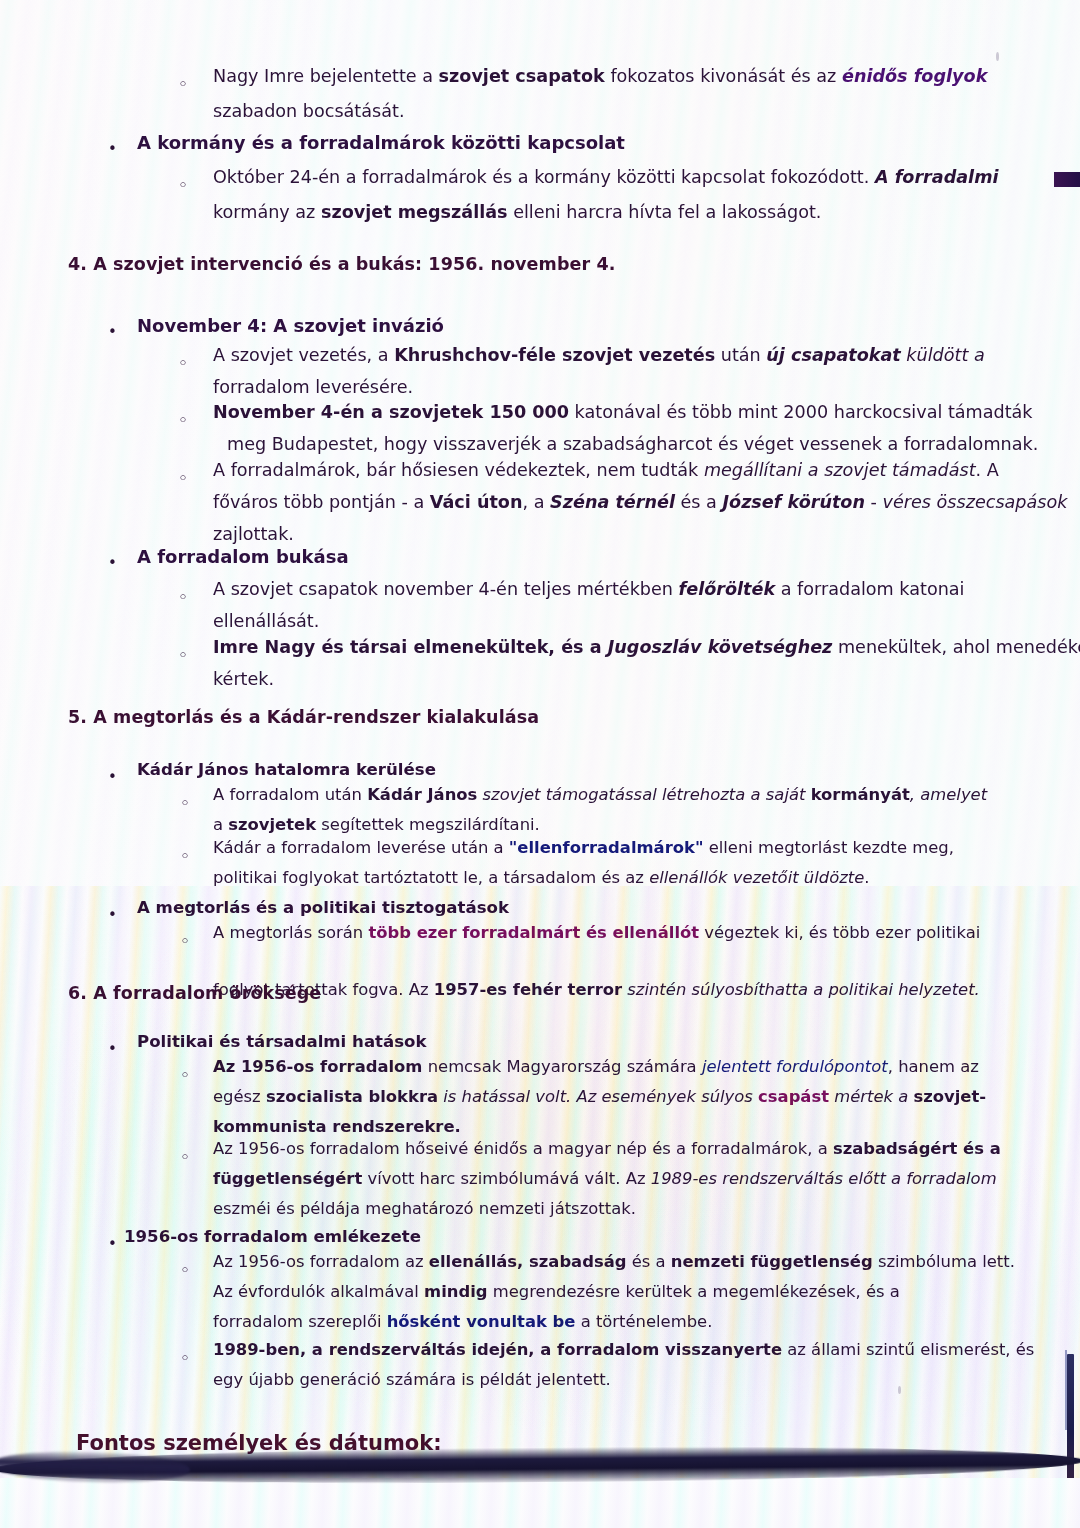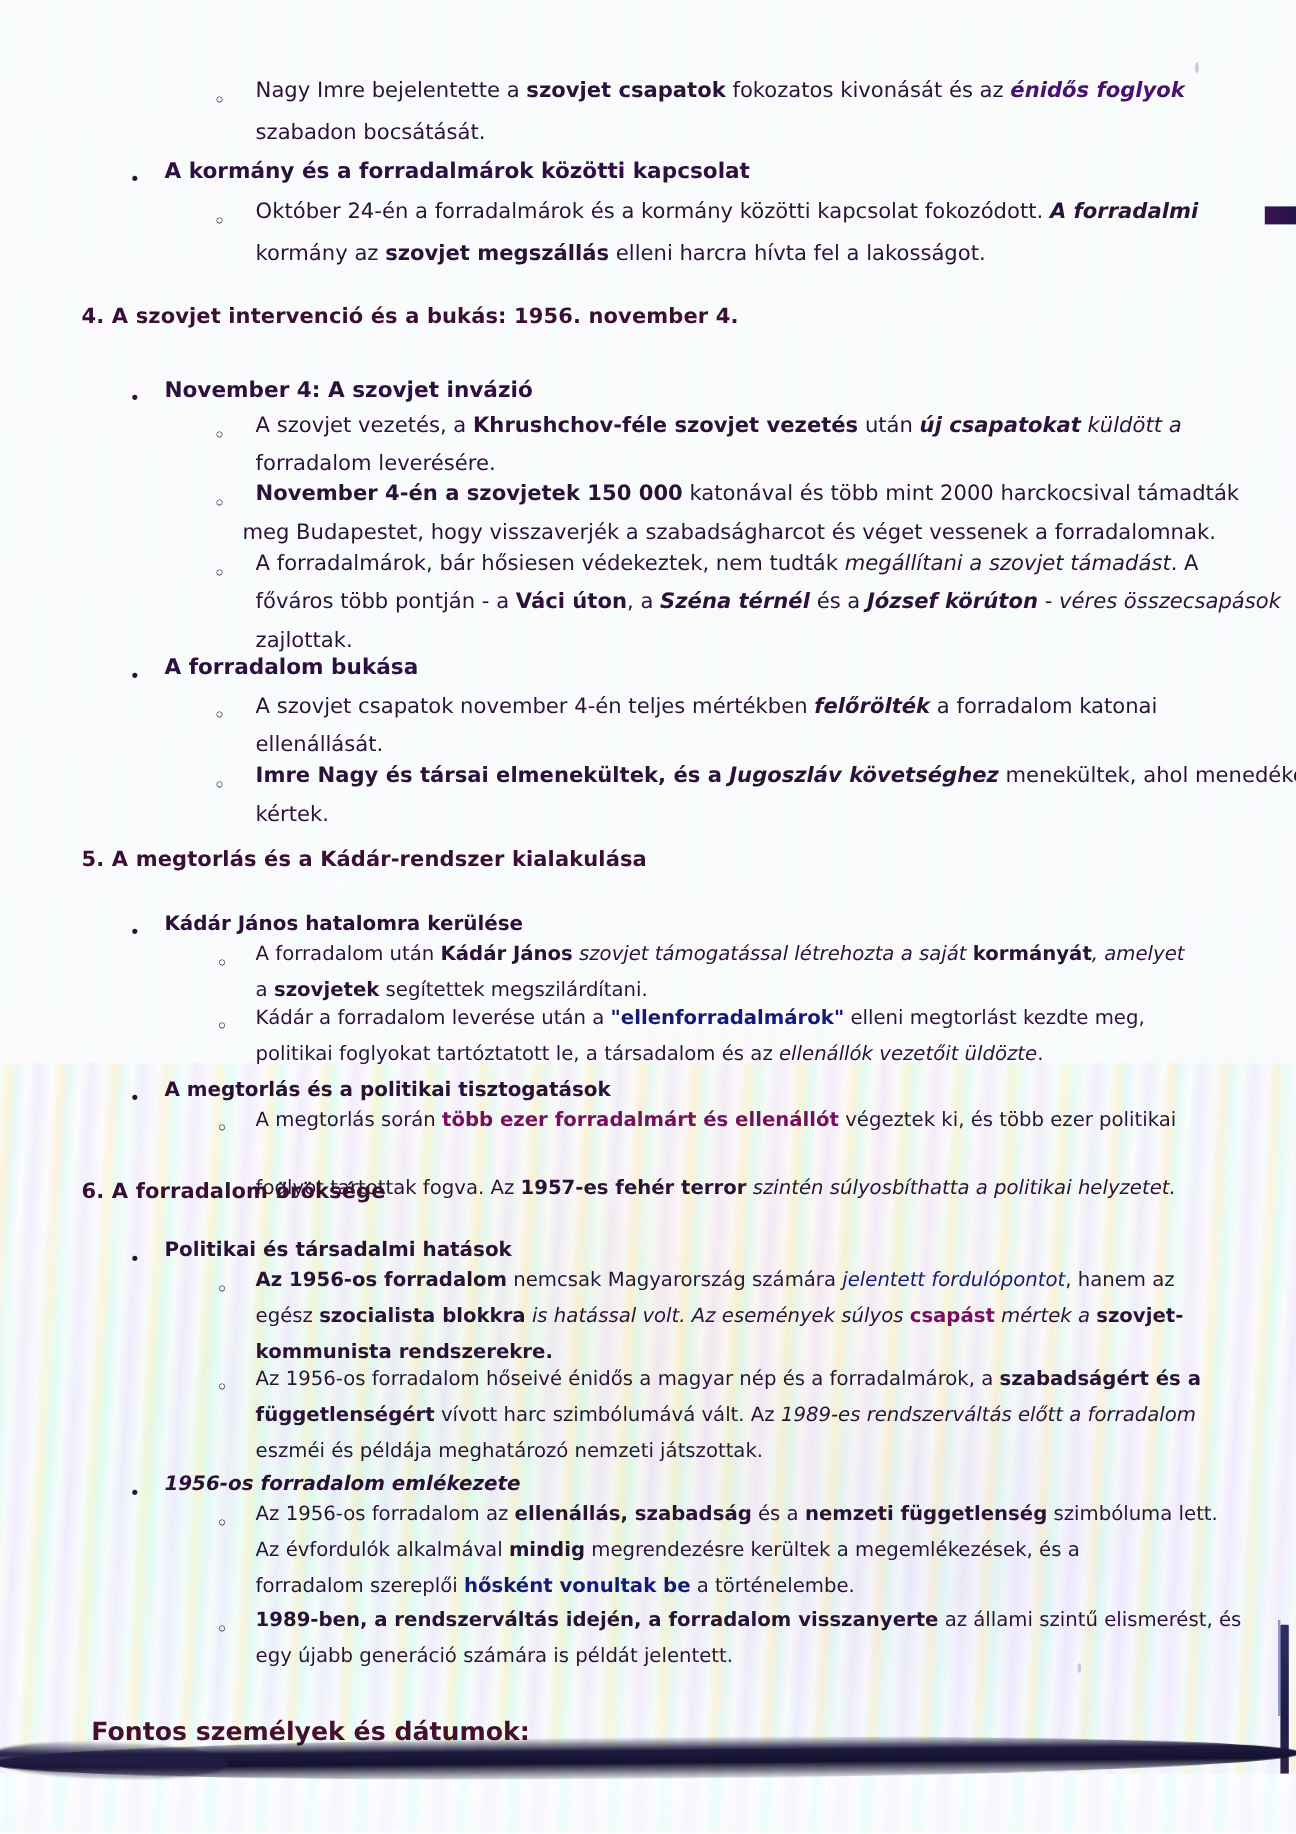--- a/index.html
+++ b/index.html
@@ -230,21 +230,21 @@
       <span>A szovjet vezetés, a </span><b class="k">Khrushchov-féle szovjet vezetés</b><span> után </span><i class="e">új csapatokat</i><i class="n"> küldött a</i>
     </div>
     <div class="line lvl2" style="left:213px; top:379px;">
       <span>forradalom leverésére.</span>
     </div>
 
     <span class="bullet hollow" style="left:178px; top:412px;"></span>
     <div class="line lvl2" style="left:213px; top:404px;">
       <b class="k">November 4-én a szovjetek 150 000</b><span> katonával és több mint </span><span>2000</span><span> harckocsival támadták</span>
     </div>
-    <div class="line lvl2" style="left:202px; top:436px;">
+    <div class="line lvl2" style="left:227px; top:436px;">
       <span>meg Budapestet, hogy visszaverjék a szabadságharcot és véget vessenek a forradalomnak.</span>
     </div>
 
     <span class="bullet hollow" style="left:178px; top:470px;"></span>
     <div class="line lvl2" style="left:213px; top:462px;">
       <span>A forradalmárok, bár hősiesen védekeztek, nem tudták </span><i class="n">megállítani a szovjet támadást</i><span>. A</span>
     </div>
     <div class="line lvl2" style="left:213px; top:494px;">
       <span>főváros több pontján - a </span><b class="k">Váci úton</b><span>, a </span><i class="e">Széna térnél</i><span> és a </span><i class="e">József körúton</i><span> - </span><i class="n">véres összecsapások</i>
     </div>
@@ -336,21 +336,21 @@
       <span>Az 1956-os forradalom hőseivé</span><span> énidős a magyar nép és a forradalmárok, a </span><b class="k">szabadságért és a</b>
     </div>
     <div class="line lvl2b" style="left:213px; top:1171px;">
       <b class="k">függetlenségért</b><span> vívott harc szimbólumává vált. Az </span><i class="n">1989-es rendszerváltás előtt a forradalom</i>
     </div>
     <div class="line lvl2b" style="left:213px; top:1201px;">
       <span>eszméi és példája meghatározó nemzeti játszottak.</span>
     </div>
 
     <span class="bullet filled" style="left:108px; top:1237px;"></span>
-    <div class="line lvl1b" style="left:137px; top:1229px;font-style:italic;">
+    <div class="line lvl1b" style="left:124px; top:1229px;">
       <span>1956-os forradalom emlékezete</span>
     </div>
 
     <span class="bullet hollow" style="left:180px; top:1262px;"></span>
     <div class="line lvl2b" style="left:213px; top:1254px;">
       <span>Az 1956-os forradalom az </span><b class="k">ellenállás, szabadság</b><span> és a </span><b class="k">nemzeti függetlenség</b><span> szimbóluma lett.</span>
     </div>
     <div class="line lvl2b" style="left:213px; top:1284px;">
       <span>Az évfordulók alkalmával </span><b class="k">mindig</b><span> megrendezésre kerültek a </span><span>megemlékezések</span><span>, és a</span>
     </div>

